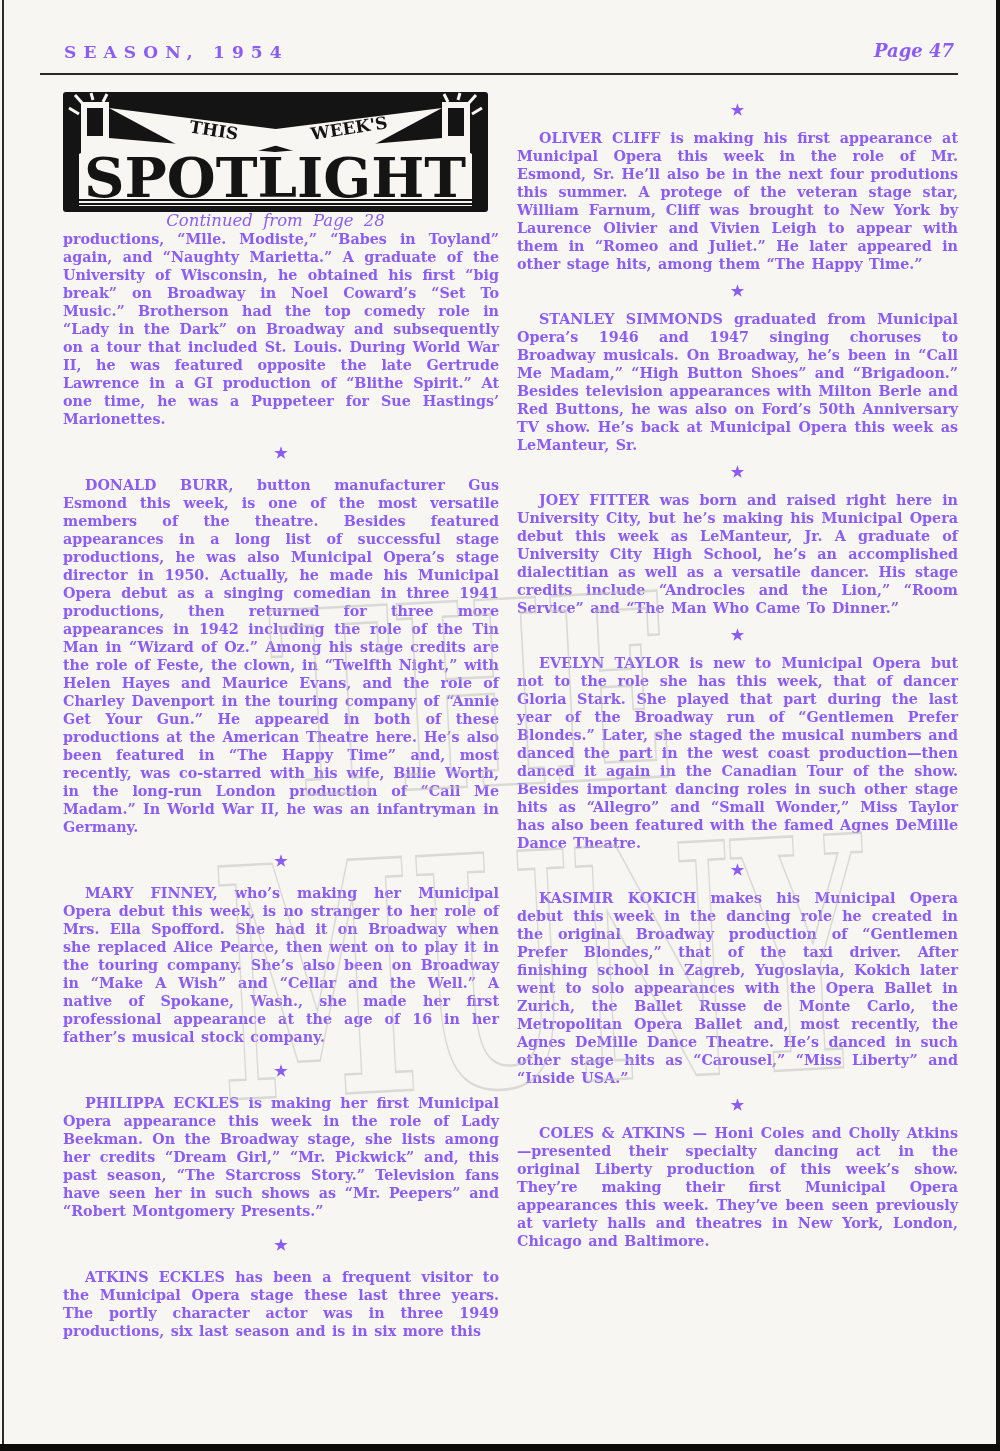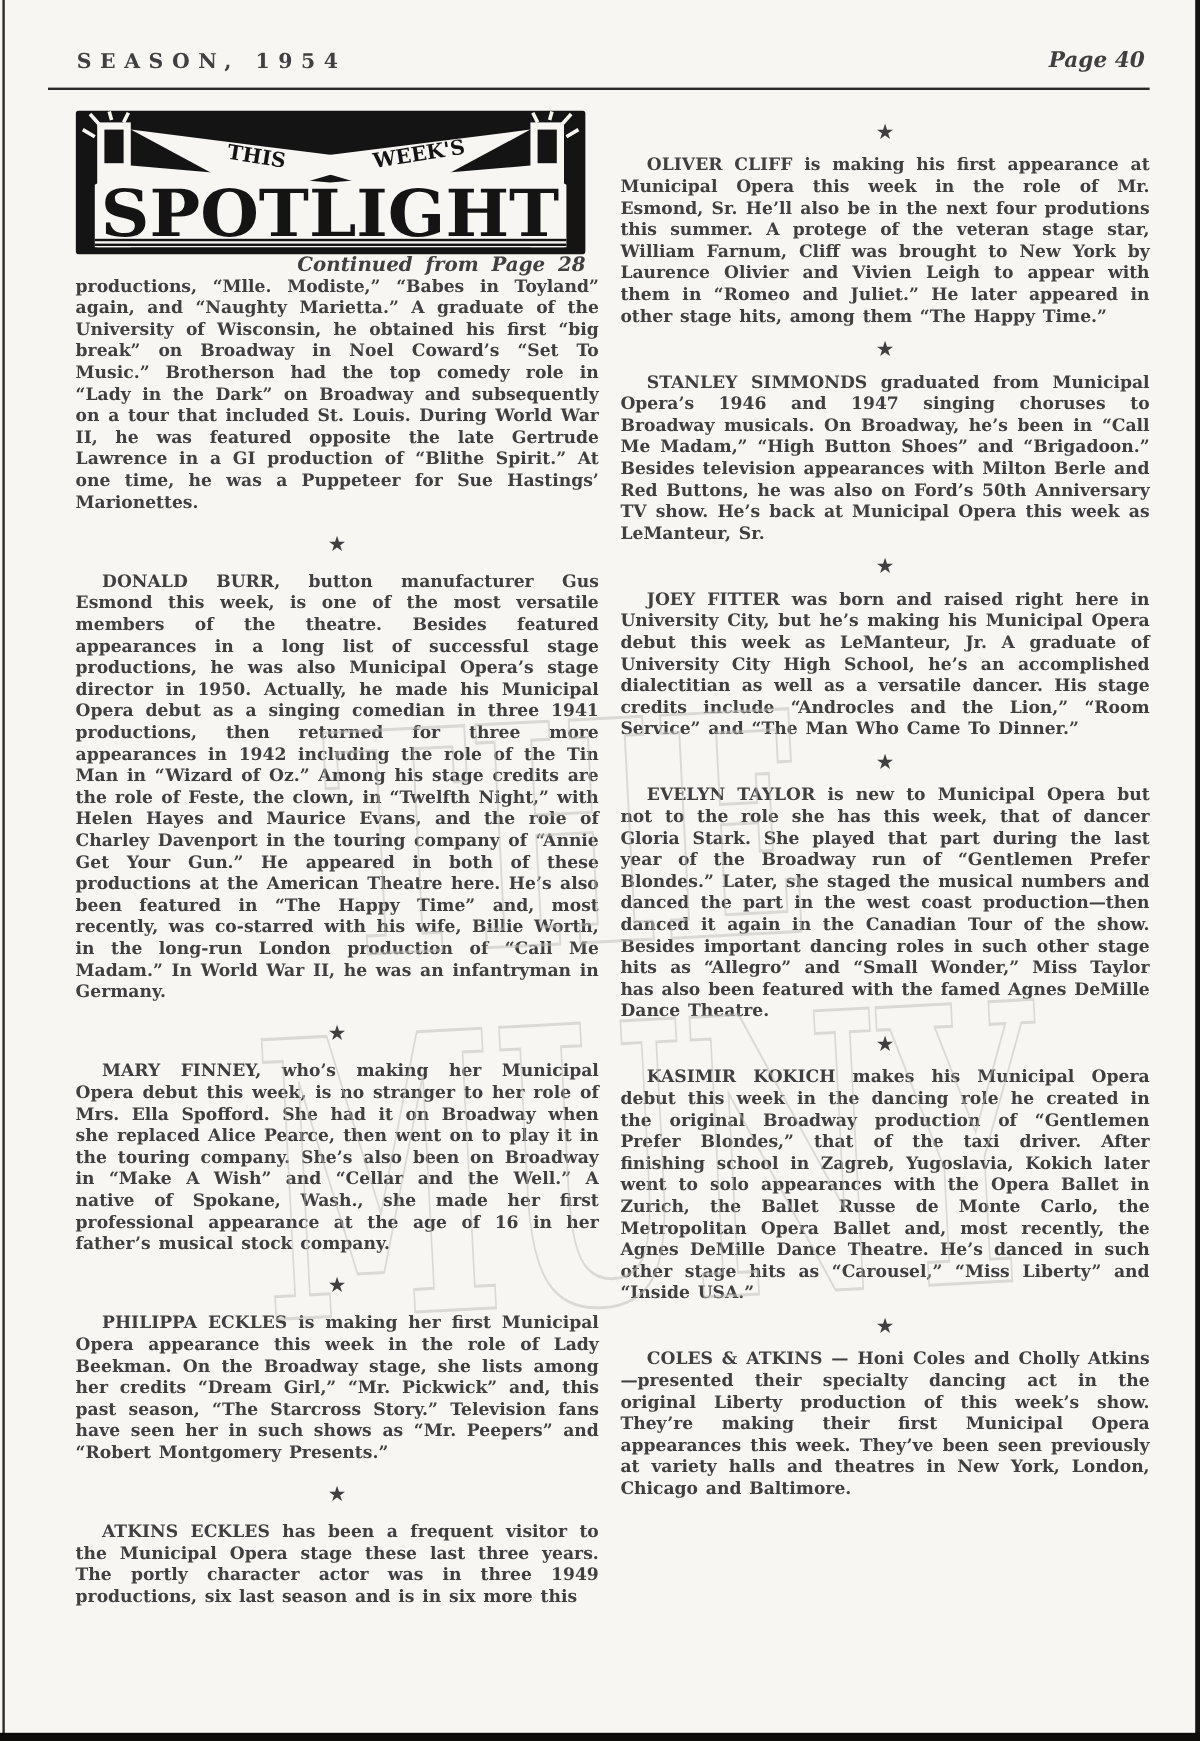--- a/index.html
+++ b/index.html
@@ -1,19 +1,19 @@
 <!DOCTYPE html>
 <html><head>
 <meta charset="utf-8">
 <style>
   html,body{margin:0;padding:0;background:#e9e8e4;}
   .page{
     position:relative;width:1000px;height:1451px;margin:0 auto;
     background:#f7f6f2;overflow:hidden;
-    font-family:"DejaVu Serif","Liberation Serif",serif;color:#404040;
+    font-family:"DejaVu Serif","Liberation Serif",serif;color:#8b5cf6;
   }
   
   .edge-left{position:absolute;left:2px;top:0;width:2px;height:100%;background:#2e2c29;z-index:1;}
   .edge-right{position:absolute;right:0;top:0;width:4px;height:100%;background:#141312;z-index:1;}
   .edge-bottom{position:absolute;left:0;bottom:0;width:100%;height:7px;background:#0d0c0b;z-index:1;}
   
   .hdr-left{position:absolute;left:64px;top:42px;font-size:17px;font-weight:700;letter-spacing:.42em;}
   .hdr-right{position:absolute;right:46px;top:40px;font-size:18px;font-weight:700;font-style:italic;}
   .hdr-rule{position:absolute;left:40px;top:73px;width:918px;height:2px;background:#2a2927;}
   
@@ -22,35 +22,35 @@
   .col-left{width:436px;}
   .col-right{width:441px;}
   .col-right p.bio:first-child{margin-top:12px;}
   p.bio{margin:0;}
   p.bio.indent{text-indent:22px;}
   .star{text-align:center;font-size:15px;line-height:15px;}
   .col-left .star{margin:18px 0 15px;}
   .col-right .star{margin:11px 0;}
   .logo-wrap{width:425px;}
   .logo-wrap svg{display:block;}
-  .continued{width:425px;margin:11px 0 15px;text-align:right;font-size:16.5px;
-    font-weight:700;font-style:italic;word-spacing:5px;text-indent:0;}
+  .continued{width:425px;margin:11px 0 15px;text-align:center;font-size:16.5px;
+    font-weight:400;font-style:italic;word-spacing:5px;text-indent:0;}
   
   .watermark{position:absolute;left:0;top:0;z-index:3;pointer-events:none;opacity:.55;}
 </style>
 </head>
 <body>
 
 <div class="page">
   <div class="edge-left"></div>
   <div class="edge-right"></div>
   <div class="edge-bottom"></div>
 
   <div class="hdr-left">SEASON, 1954</div>
-  <div class="hdr-right">Page 40</div>
+  <div class="hdr-right">Page 47</div>
   <div class="hdr-rule"></div>
 
   <div class="cols">
     <div class="col col-left">
       <div class="logo-wrap">
         <svg width="425" height="120" viewBox="0 0 425 120">
           <rect x="0" y="0" width="425" height="120" rx="3" fill="#141414"></rect>
 
           <polygon points="46,16 252,42 150,72" fill="#f7f6f2"></polygon>
           <polygon points="379,16 173,42 275,72" fill="#f7f6f2"></polygon>

